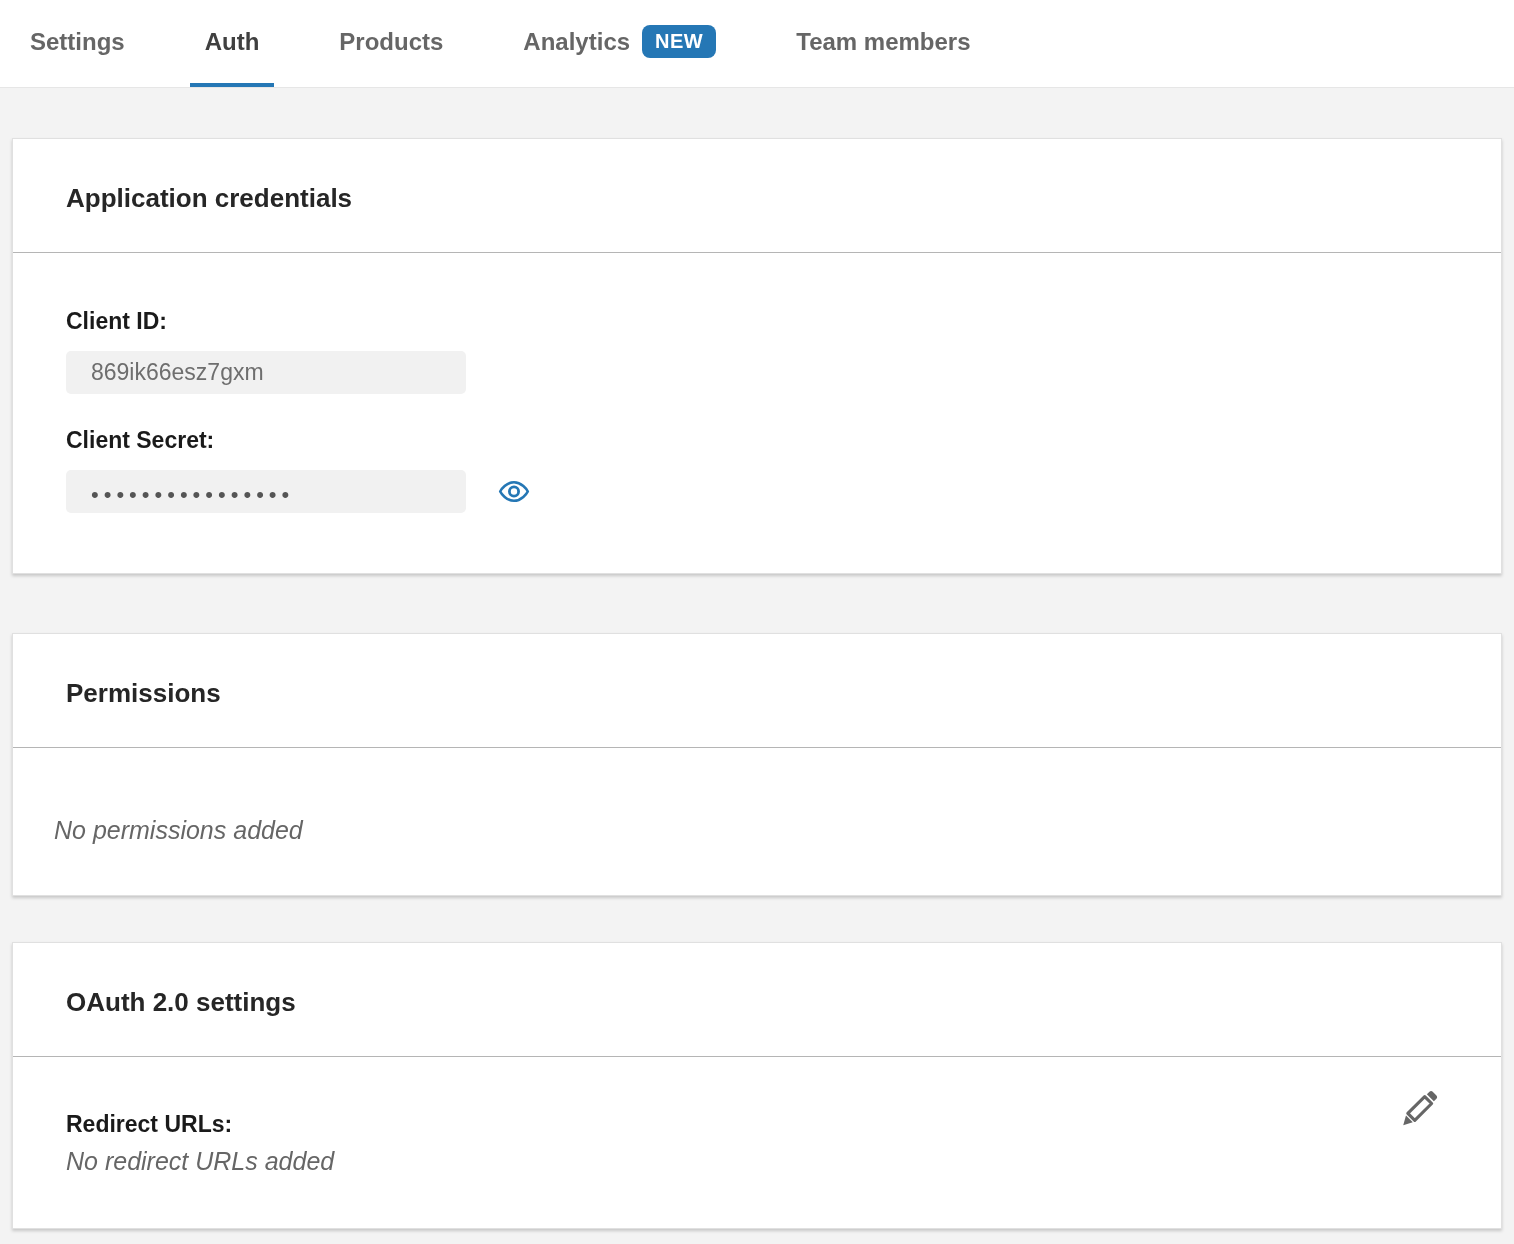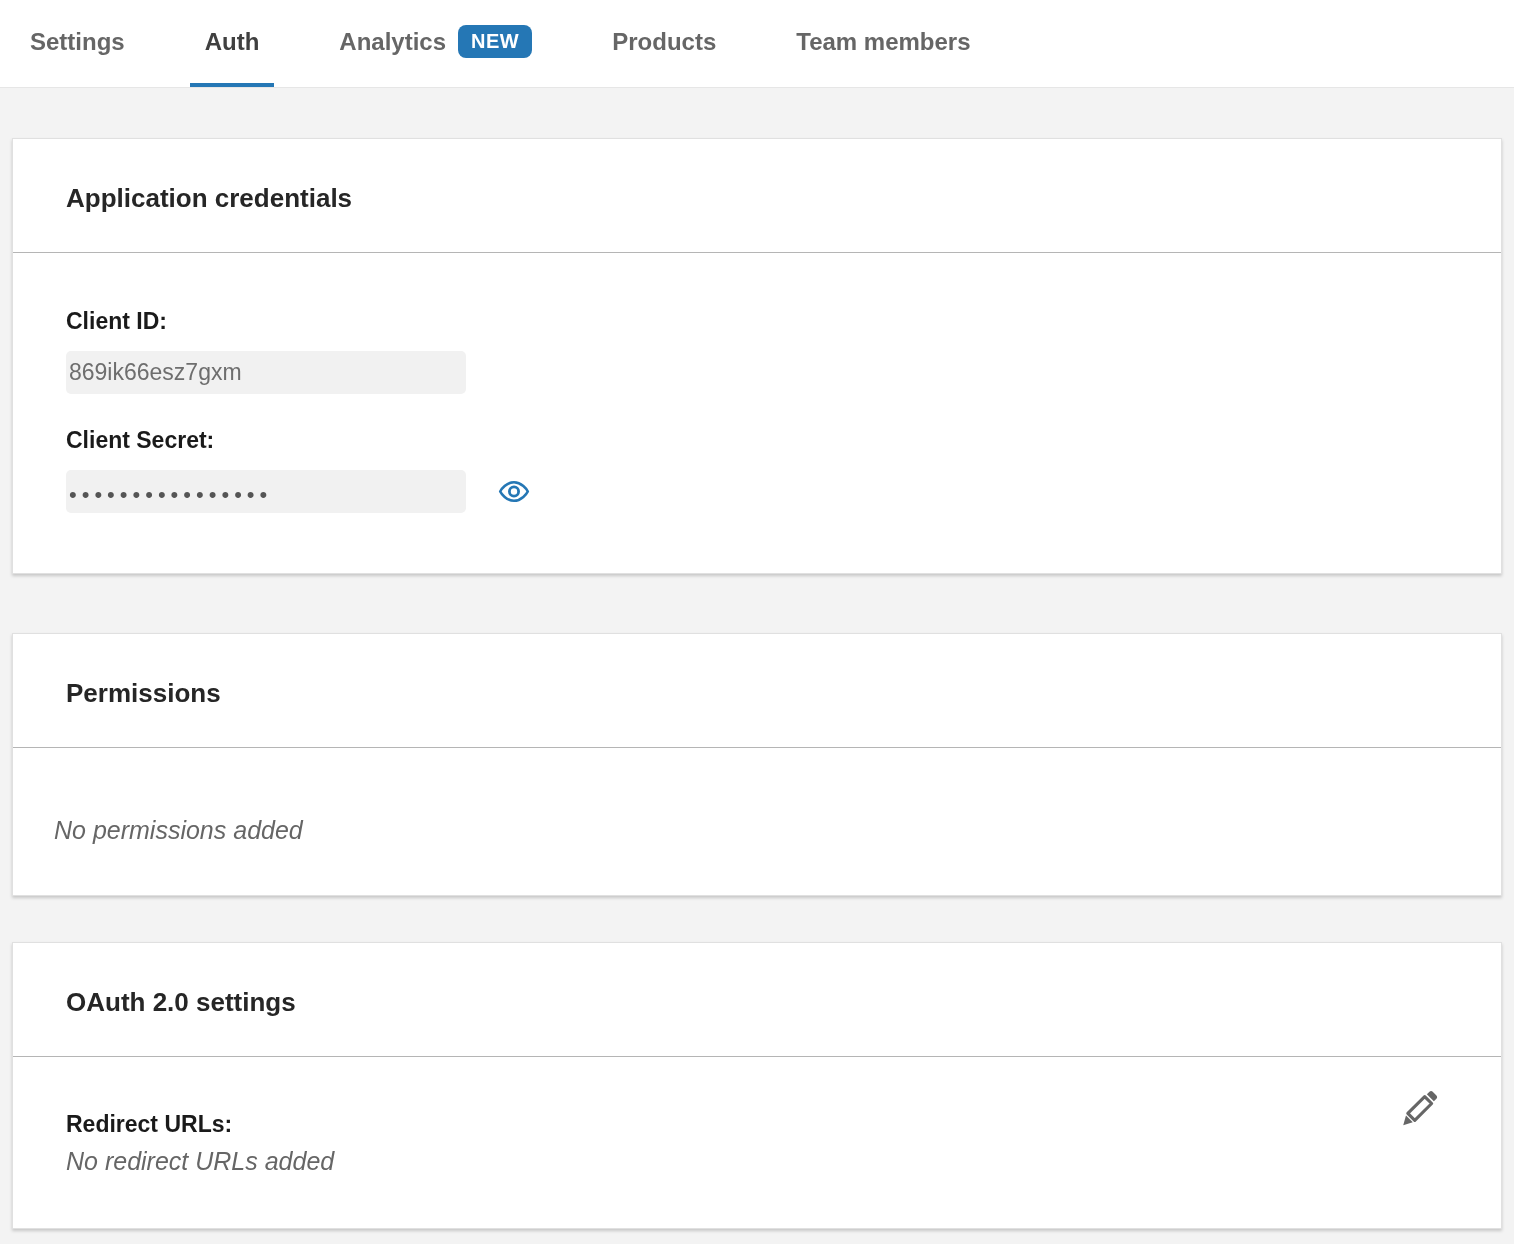--- a/index.html
+++ b/index.html
@@ -77,21 +77,21 @@
     margin-bottom: 16px;
   }
   .field-row { display: flex; align-items: center; }
   .value-box {
     width: 400px;
     height: 43px;
     background: #f1f1f1;
     border-radius: 5px;
     display: flex;
     align-items: center;
-    padding-left: 3px;
+    padding-left: 25px;
     font-size: 23px;
     color: #6e6e6e;
   }
   .value-box.secret {
     font-size: 22px;
     letter-spacing: 5px;
     color: #555555;
     padding-top: 6px;
   }
   .field-gap { height: 33px; }
@@ -136,25 +136,25 @@
 <body>
 
 <nav class="tabbar">
   <div class="tab">
     <span>Settings</span>
   </div>
   <div class="tab active">
     <span>Auth</span>
   </div>
   <div class="tab">
+    <span>Products</span>
+  </div>
+  <div class="tab">
     <span>Analytics</span>
     <span class="badge-new">NEW</span>
-  </div>
-  <div class="tab">
-    <span>Products</span>
   </div>
   <div class="tab">
     <span>Team members</span>
   </div>
 </nav>
 
 <main class="content">
 
   <section class="card card-1">
     <div class="card-header">

